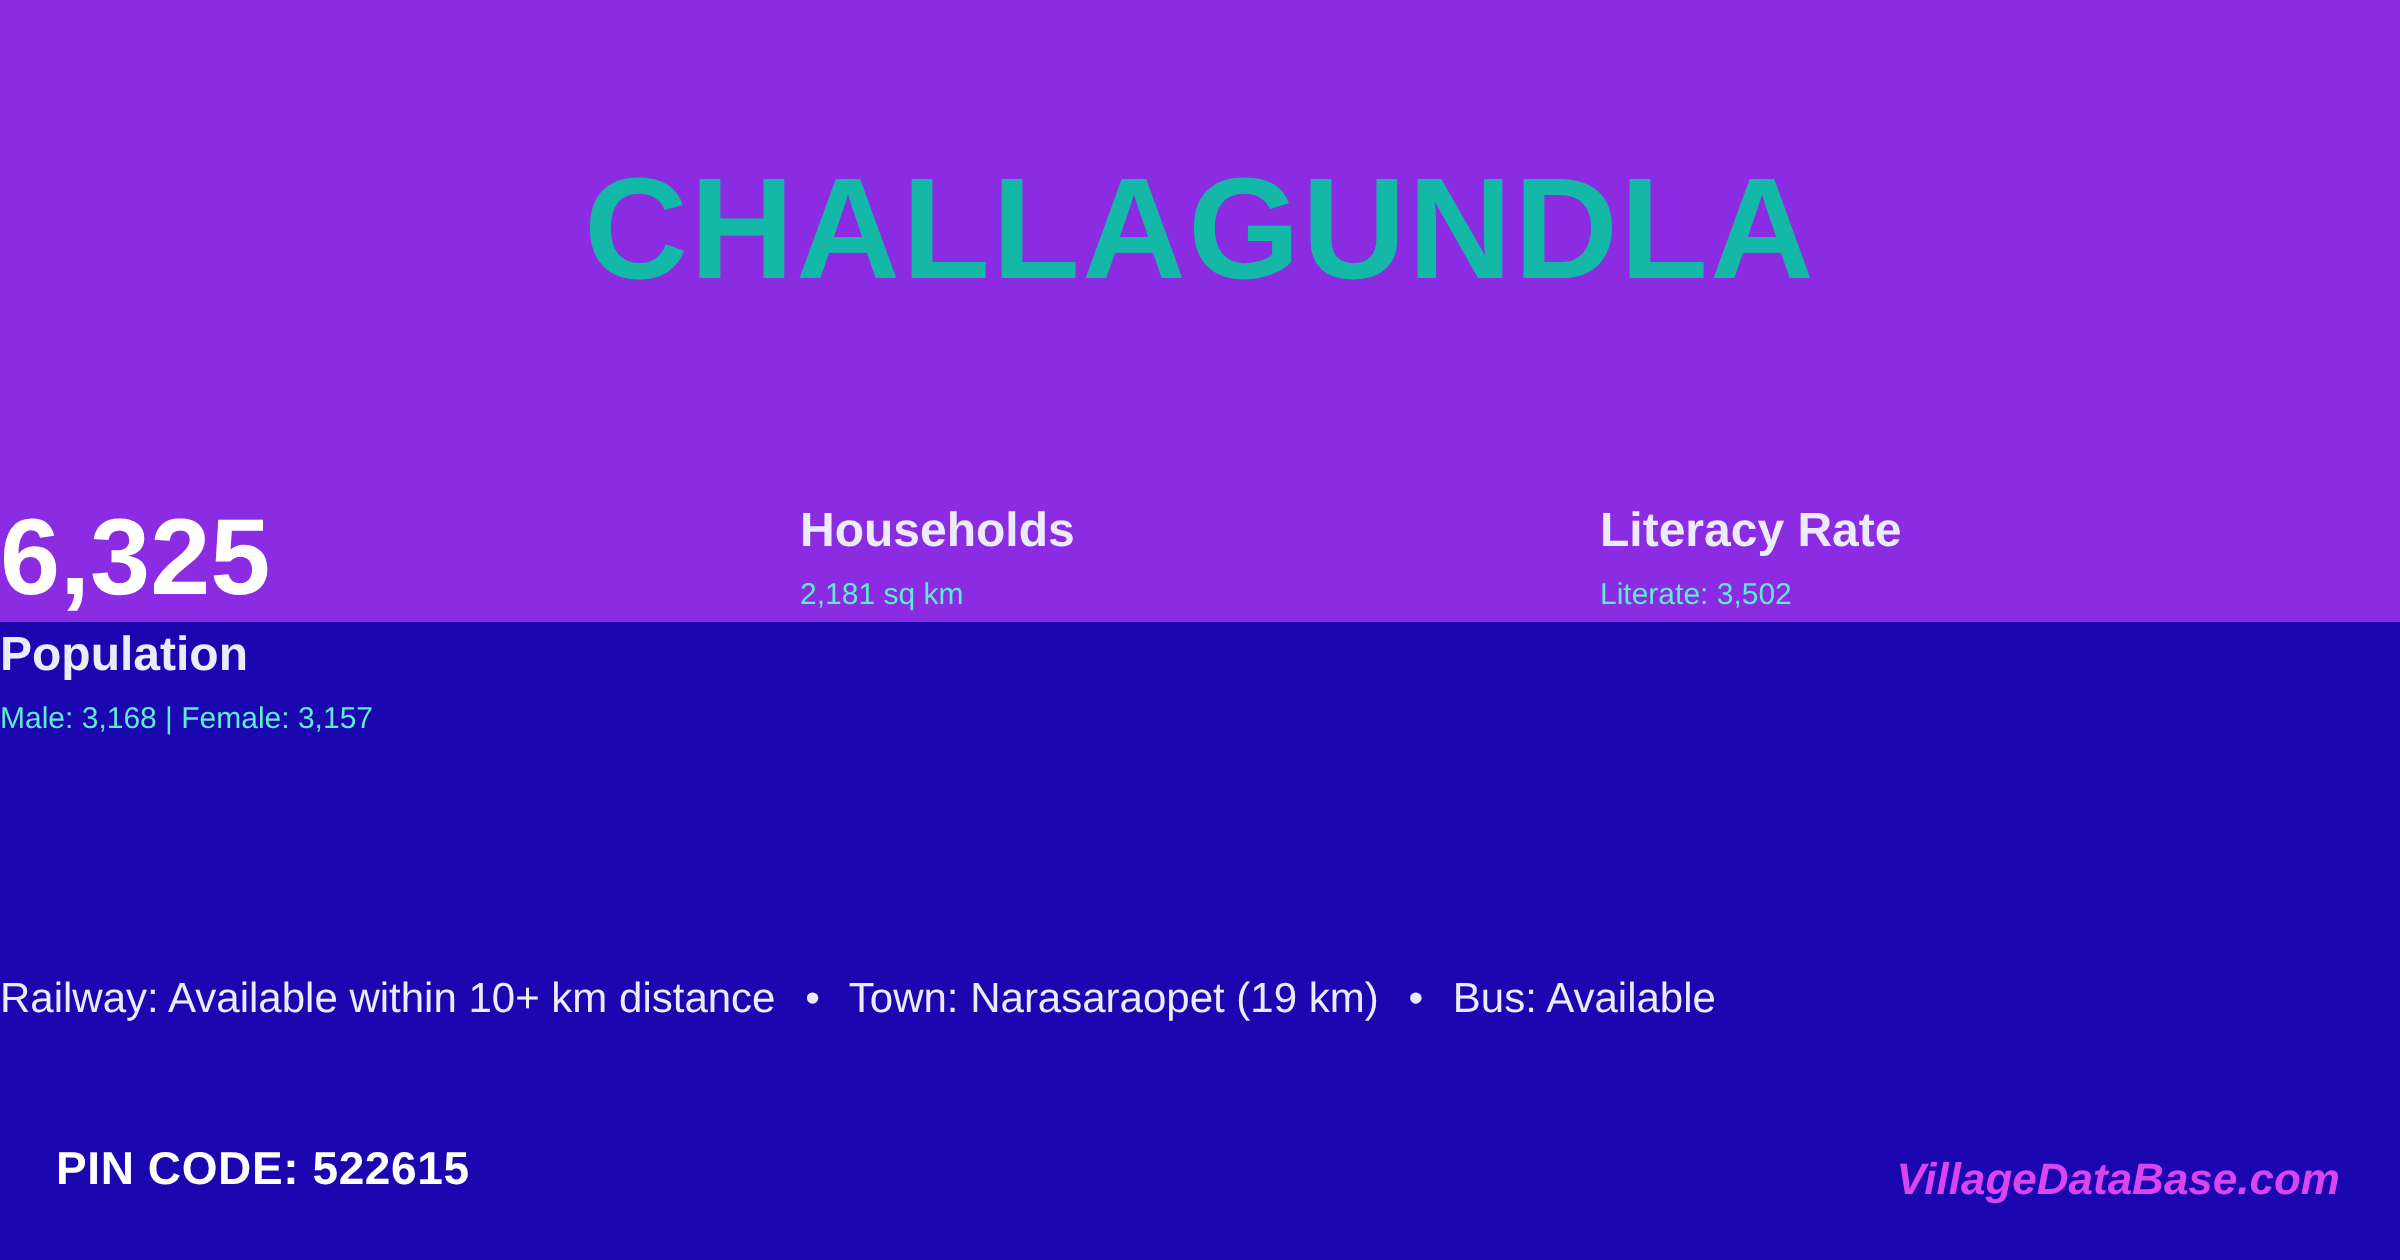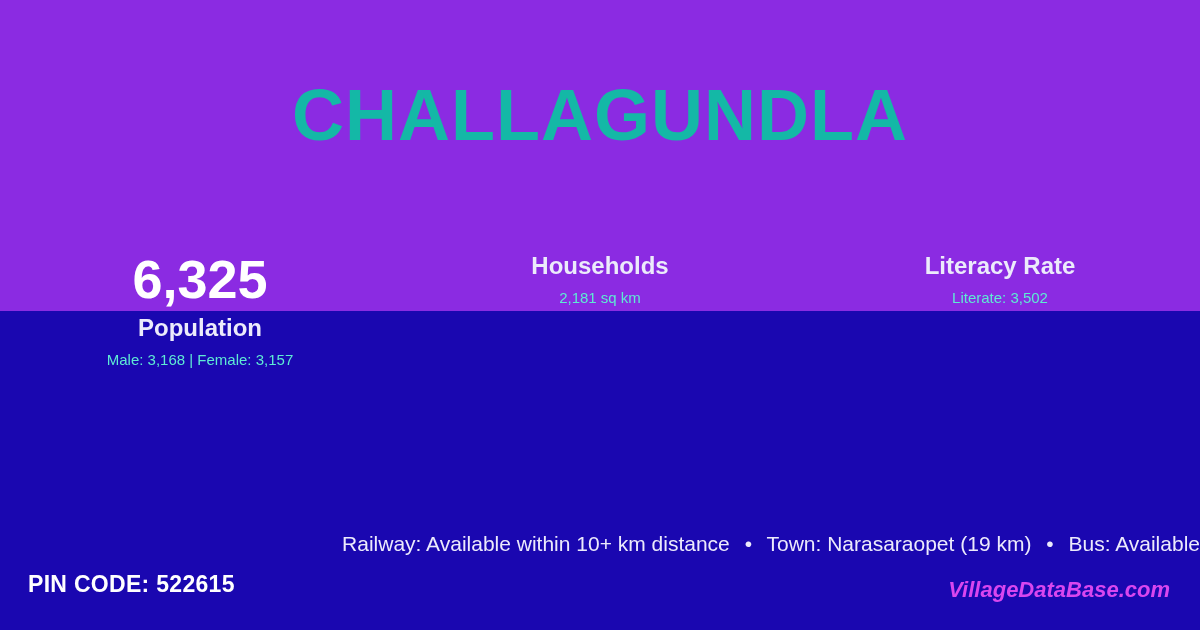--- a/index.html
+++ b/index.html
@@ -67,21 +67,20 @@
     position: absolute;
     left: 0;
     top: 248px;
     width: 1200px;
     display: flex;
     flex-direction: row;
   }
 
   .stat-cell {
     flex: 1 1 0;
-    text-align: center;
   }
 
   .stat-value {
     font-size: 54px;
     line-height: 62px;
     font-weight: bold;
     color: #ffffff;
     letter-spacing: 0px;
     white-space: nowrap;
   }
@@ -103,26 +102,25 @@
     color: #5eead4;
     white-space: nowrap;
   }
 
   
   .facilities {
     position: absolute;
     left: 0;
     top: 486px;
     width: 1200px;
-    text-align: right;
+    text-align: left;
     font-size: 21px;
     line-height: 28px;
     color: #eceafc;
     white-space: nowrap;
-    margin-top: 44px;
   }
 
   .facility-sep {
     display: inline-block;
     padding: 0 9px;
     color: #eceafc;
   }
 
   
   .footer {

